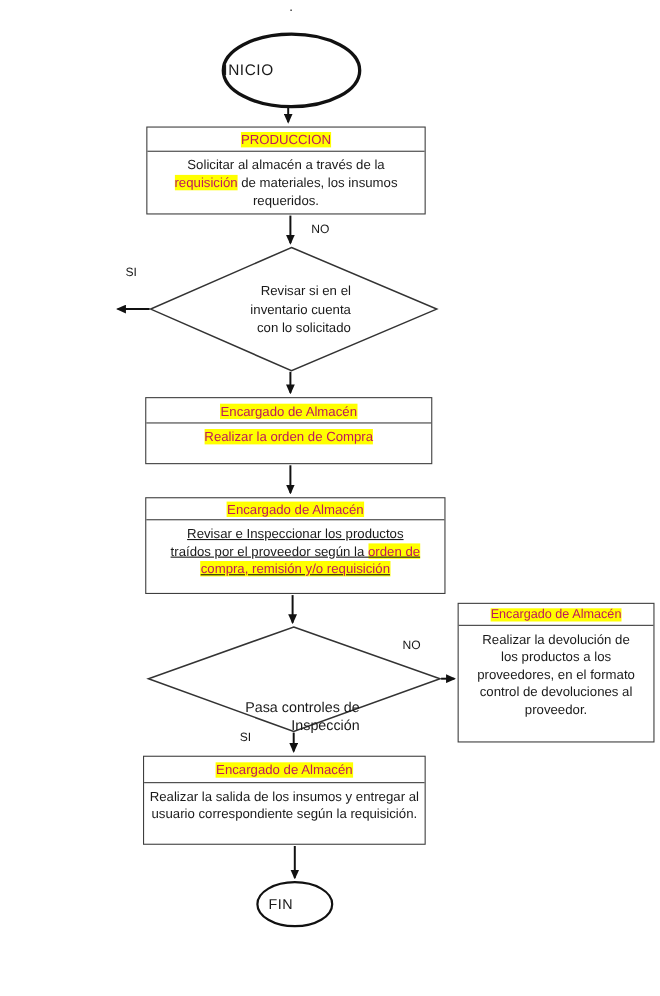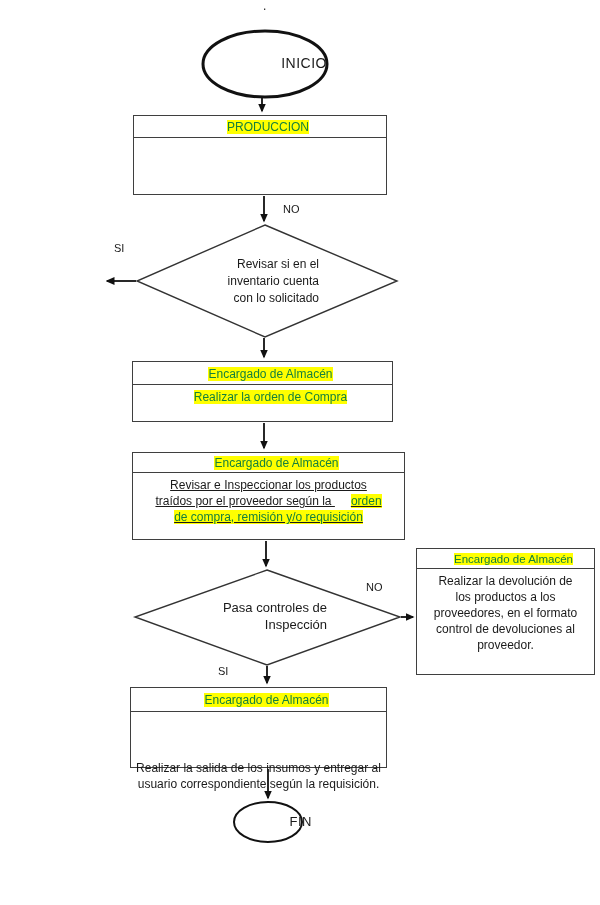--- a/index.html
+++ b/index.html
@@ -10,22 +10,22 @@
   #shapes { position:absolute; left:0; top:0; width:600px; height:905px; }
   .abs { position:absolute; }
   .pbox {
     position:absolute; border:1.4px solid #3f3f3f; background:#ffffff;
     font-size:12px; line-height:16px; text-align:center; box-sizing:border-box;
   }
   .pbox .hdr {
     border-bottom:1.4px solid #3f3f3f; padding:3px 2px 2px 2px; white-space:nowrap;
   }
   .pbox .bdy { padding:4px 6px; }
-  .hl { background:#ffff00; color:#15803d;margin-left:16px; }
-  .node-label { text-align:right; font-size:14px; letter-spacing:0.5px; }
+  .hl { background:#ffff00; color:#be185d; }
+  .node-label { text-align:left; font-size:14px; letter-spacing:0.5px; }
   .diamond-text { text-align:right; font-size:12px; line-height:17px; }
   .edge-label { font-size:11px; }
   .stray { font-size:12px; line-height:12px; color:#1a1a1a; }
 </style>
 </head>
 <body>
 
 <div id="canvas">
 
   <svg id="shapes" viewBox="0 0 600 905" xmlns="http://www.w3.org/2000/svg">
@@ -51,49 +51,50 @@
     <line x1="267" y1="666" x2="267" y2="683" stroke="#111111" stroke-width="1.8" marker-end="url(#ah)"></line>
     <line x1="268" y1="769" x2="268" y2="798" stroke="#111111" stroke-width="1.8" marker-end="url(#ah)"></line>
   </svg>
 
   <div class="abs stray" style="left:263px; top:0px;">.</div>
 
   <div class="abs node-label" style="left:203px; top:55px; width:124px;">INICIO</div>
 
   <div class="pbox" style="left:133px; top:115px; width:254px; height:80px;">
     <div class="hdr"><span class="hl">PRODUCCION</span></div>
+    <div class="bdy"><span>Solicitar al almacén a través de la </span><span class="hl">requisición</span><span> de materiales, los insumos requeridos.</span></div>
   </div>
 
   <div class="abs edge-label" style="left:283px; top:203px;">NO</div>
 
   <div class="abs edge-label" style="left:114px; top:242px;">SI</div>
 
   <div class="abs diamond-text" style="left:211px; top:256px; width:108px;">Revisar si en el inventario cuenta con lo solicitado</div>
 
   <div class="pbox" style="left:132px; top:361px; width:261px; height:61px;">
     <div class="hdr" style="padding-top:4px;"><span class="hl">Encargado de Almacén</span></div>
     <div class="bdy"><span class="hl">Realizar la orden de Compra</span></div>
   </div>
 
   <div class="pbox" style="left:132px; top:452px; width:273px; height:88px;">
     <div class="hdr" style="padding-top:2px; padding-bottom:1px;"><span class="hl">Encargado de Almacén</span></div>
     <div class="bdy" style="padding:4px 18px;text-decoration:underline;"><span>Revisar e Inspeccionar los productos traídos por el proveedor según la </span><span class="hl">orden de compra, remisión y/o requisición</span></div>
   </div>
 
   <div class="abs edge-label" style="left:366px; top:581px;">NO</div>
 
-  <div class="abs diamond-text" style="left:207px; top:599px; width:120px; font-size:13px;">Pasa controles de Inspección</div>
+  <div class="abs diamond-text" style="left:207px; top:634px; width:120px; font-size:13px;">Pasa controles de Inspección</div>
 
   <div class="abs edge-label" style="left:218px; top:665px;">SI</div>
 
   <div class="pbox" style="left:416px; top:548px; width:179px; height:127px;">
     <div class="hdr" style="padding-top:2px; padding-bottom:1px; font-size:11.5px;"><span class="hl">Encargado de Almacén</span></div>
     <div class="bdy" style="padding:4px 15px;"><span>Realizar la devolución de los productos a los proveedores, en el formato control de devoluciones al proveedor.</span></div>
   </div>
 
   <div class="pbox" style="left:130px; top:687px; width:257px; height:81px;">
     <div class="hdr" style="padding-top:4px; padding-bottom:3px;"><span class="hl">Encargado de Almacén</span></div>
-    <div class="bdy" style="padding:4px 5px;margin-top:44px;"><span>Realizar la salida de los insumos y entregar al usuario correspondiente según la requisición.</span></div>
+    <div class="bdy" style="padding:4px 5px;"><span>Realizar la salida de los insumos y entregar al usuario correspondiente según la requisición.</span></div>
   </div>
 
   <div class="abs node-label" style="left:244px; top:814px; width:68px; font-size:13px;">FIN</div>
 
 </div>
 
 </body></html>

